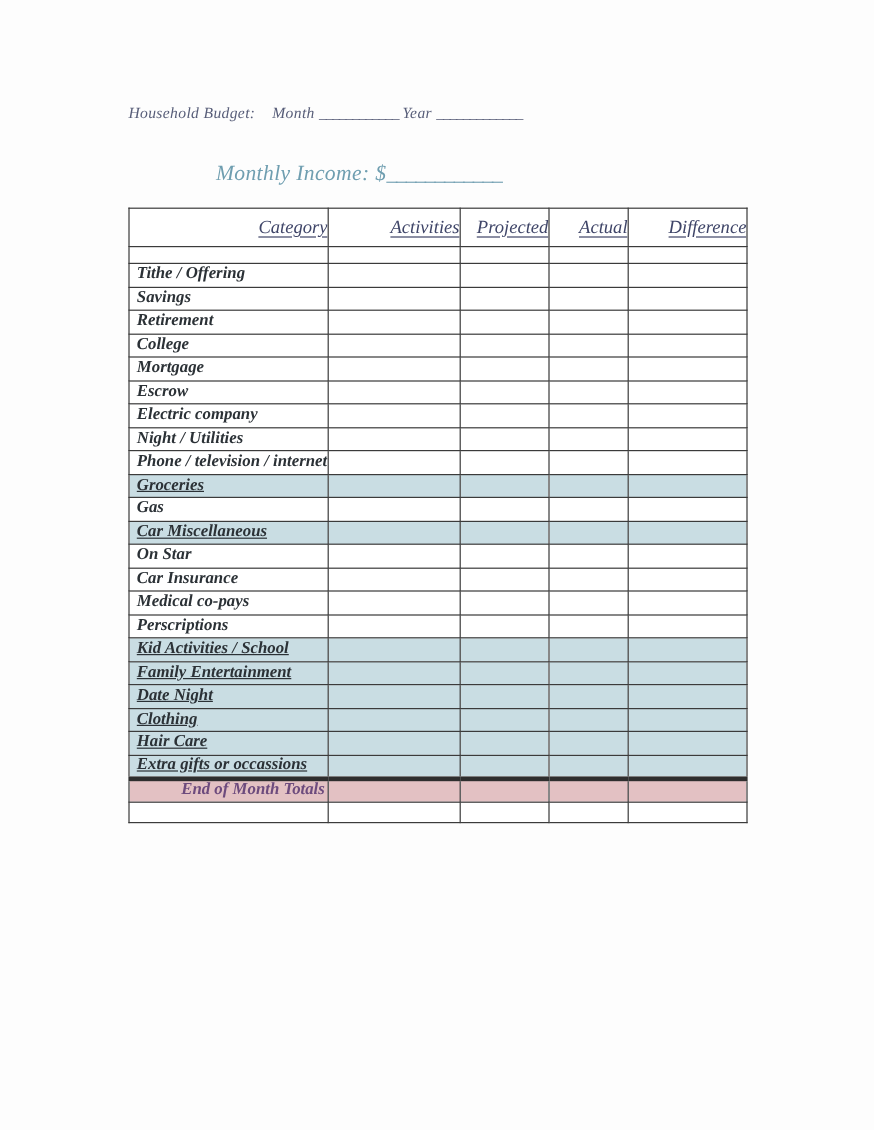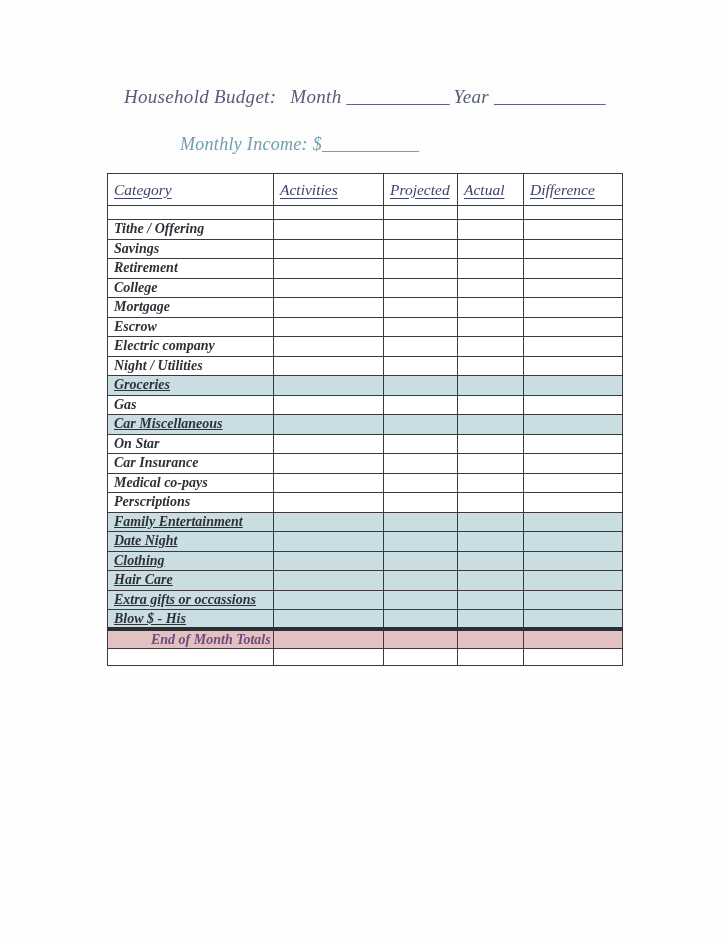--- a/index.html
+++ b/index.html
@@ -23,25 +23,25 @@
     position: relative;
     overflow: hidden;
   }
   .page {
     position: absolute;
     inset: 0;
     background: var(--page-bg);
   }
   .title-line {
     position: absolute;
-    left: 124px;
+    left: 107px;
     top: 86px;
     width: 560px;
     font-style: italic;
-    font-size: 19px;
+    font-size: 13px;
     color: var(--title-text);
     white-space: nowrap;
     letter-spacing: 0.3px;
   }
   .title-line .gap-lg { display: inline-block; width: 14px; }
   .blank {
     font-style: normal;
     letter-spacing: -1px;
   }
   .income-line {
@@ -65,21 +65,21 @@
   }
   .budget-table th,
   .budget-table td {
     border: 1.6px solid var(--grid);
     padding: 0 0 0 6px;
     overflow: hidden;
     white-space: nowrap;
   }
   .budget-table thead th {
     height: 32px;
-    text-align: left;
+    text-align: right;
     vertical-align: middle;
     font-style: italic;
     font-weight: 500;
     font-size: 15.5px;
     color: var(--header-text);
     text-decoration: underline;
     text-underline-offset: 3px;
     background: #fff;
   }
   .budget-table tbody td {
@@ -190,20 +190,27 @@
           <td></td>
           <td></td>
         </tr>
         <tr class="row-white">
           <td>Night / Utilities</td>
           <td></td>
           <td></td>
           <td></td>
           <td></td>
         </tr>
+        <tr class="row-white">
+          <td>Phone / television / internet</td>
+          <td></td>
+          <td></td>
+          <td></td>
+          <td></td>
+        </tr>
         <tr class="row-blue">
           <td>Groceries</td>
           <td></td>
           <td></td>
           <td></td>
           <td></td>
         </tr>
         <tr class="row-white">
           <td>Gas</td>
           <td></td>
@@ -240,20 +247,27 @@
           <td></td>
         </tr>
         <tr class="row-white">
           <td>Perscriptions</td>
           <td></td>
           <td></td>
           <td></td>
           <td></td>
         </tr>
         <tr class="row-blue">
+          <td>Kid Activities / School</td>
+          <td></td>
+          <td></td>
+          <td></td>
+          <td></td>
+        </tr>
+        <tr class="row-blue">
           <td>Family Entertainment</td>
           <td></td>
           <td></td>
           <td></td>
           <td></td>
         </tr>
         <tr class="row-blue">
           <td>Date Night</td>
           <td></td>
           <td></td>
@@ -269,27 +283,20 @@
         </tr>
         <tr class="row-blue">
           <td>Hair Care</td>
           <td></td>
           <td></td>
           <td></td>
           <td></td>
         </tr>
         <tr class="row-blue">
           <td>Extra gifts or occassions</td>
-          <td></td>
-          <td></td>
-          <td></td>
-          <td></td>
-        </tr>
-        <tr class="row-blue">
-          <td>Blow $ - His</td>
           <td></td>
           <td></td>
           <td></td>
           <td></td>
         </tr>
         <tr class="row-pink thick-top">
           <td>End of Month Totals</td>
           <td></td>
           <td></td>
           <td></td>

